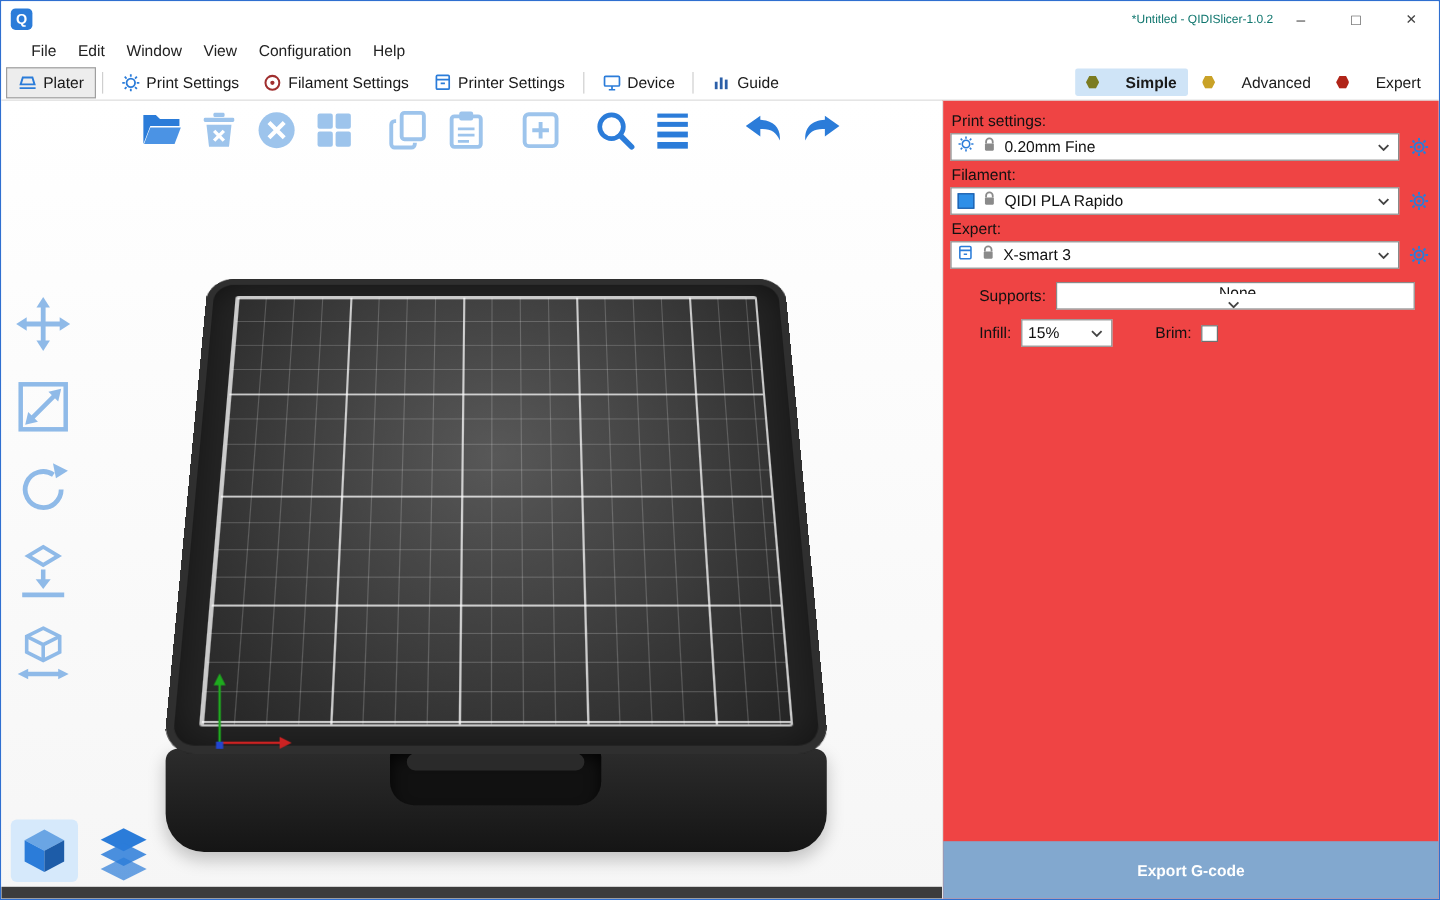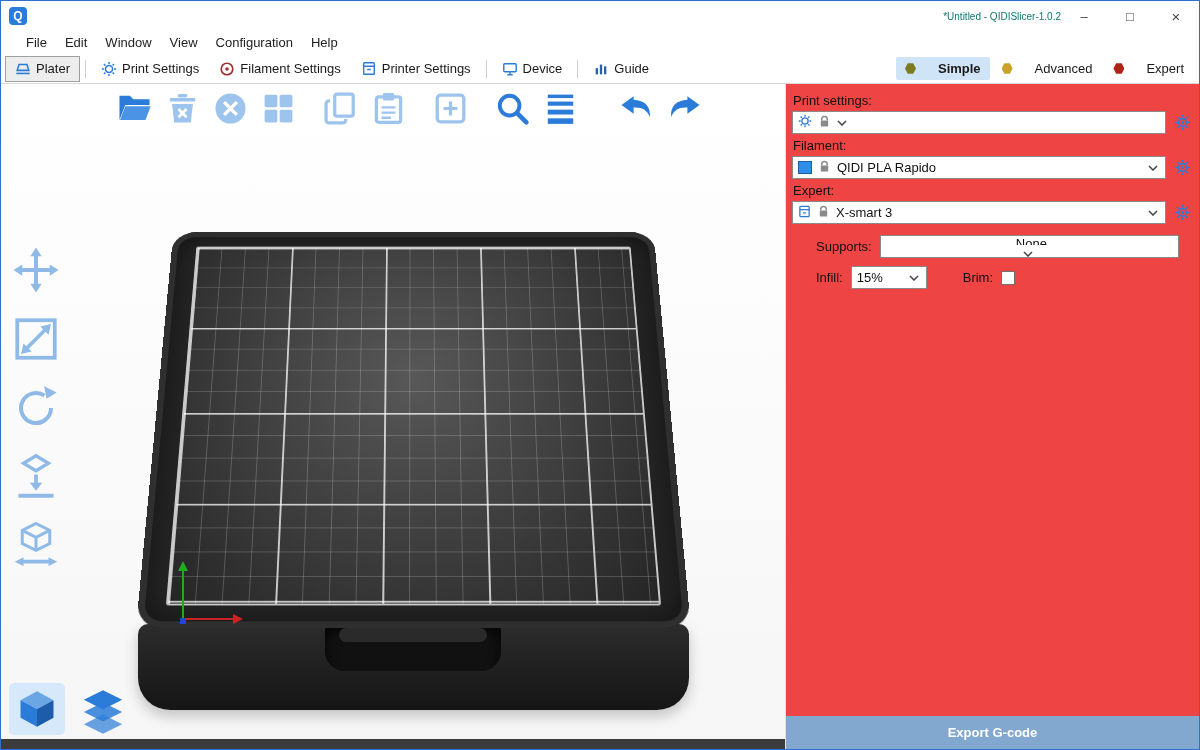--- a/index.html
+++ b/index.html
@@ -76,21 +76,21 @@
   .combo-row{display:flex;align-items:center;gap:7px;}
   .combo{flex:1;height:23px;border:1px solid #8a8a8a;background:#fff;display:flex;align-items:center;gap:6px;padding:0 7px 0 5px;box-sizing:border-box;}
   .combo .value{font-size:13px;color:#111;flex:1;white-space:nowrap;overflow:hidden;}
   .combo .chev{flex:0 0 auto;display:flex;}
   .swatch{width:14px;height:13px;border:1px solid #1d5ca8;box-sizing:border-box;}
   .gear-btn{flex:0 0 18px;display:flex;align-items:center;justify-content:center;}
   .row-inline{display:flex;align-items:center;margin-top:11px;gap:8px;}
   .row-inline .lbl{font-size:13px;color:#111;margin-left:24px;}
   .combo.small{flex:0 0 76px;}
   .checkbox{width:14px;height:14px;border:1px solid #707070;background:#fff;box-sizing:border-box;}
-  .export-btn{position:absolute;left:0;right:0;bottom:0;height:33px;border:none;color:#fff;font-size:13px;font-weight:bold;font-family:inherit;display:flex;align-items:center;justify-content:center;}
+  .export-btn{position:absolute;left:0;right:0;bottom:0;height:48px;border:none;color:#fff;font-size:13px;font-weight:bold;font-family:inherit;display:flex;align-items:center;justify-content:center;}
 </style>
 </head>
 <body>
 
 <div class="win">
 
   <div class="titlebar">
     <div class="appicon">Q</div>
     <div class="title-text">*Untitled - QIDISlicer-1.0.2</div>
     <div class="winctl">
@@ -418,20 +418,21 @@
           <span><svg width="14" height="14" viewBox="0 0 18 18">
                 <g stroke="#2b7cd9" stroke-width="1.7" fill="none">
                   <circle cx="9" cy="9" r="4"></circle>
                   <path d="M9 1v2.4M9 14.6V17M1 9h2.4M14.6 9H17M3.3 3.3l1.7 1.7M13 13l1.7 1.7M14.7 3.3L13 5M5 13l-1.7 1.7"></path>
                 </g>
               </svg></span>
           <span><svg width="13" height="13" viewBox="0 0 14 14">
                 <path d="M4 6V4.5a3 3 0 0 1 6 0V6" fill="none" stroke="#8a8a8a" stroke-width="1.6"></path>
                 <rect x="3" y="6" width="8" height="6.5" rx="1" fill="#8a8a8a"></rect>
               </svg></span>
+          <span class="value">0.20mm Fine</span>
           <span class="chev">
               <svg width="10" height="6" viewBox="0 0 10 6">
                 <path d="M1 1l4 4 4-4" stroke="#444" stroke-width="1.5" fill="none"></path>
               </svg>
             </span>
         </div>
         <div class="gear-btn">
             <svg width="17" height="17" viewBox="0 0 18 18">
               <g stroke="#2b7cd9" stroke-width="1.8" fill="none">
                 <circle cx="9" cy="9" r="4"></circle>

